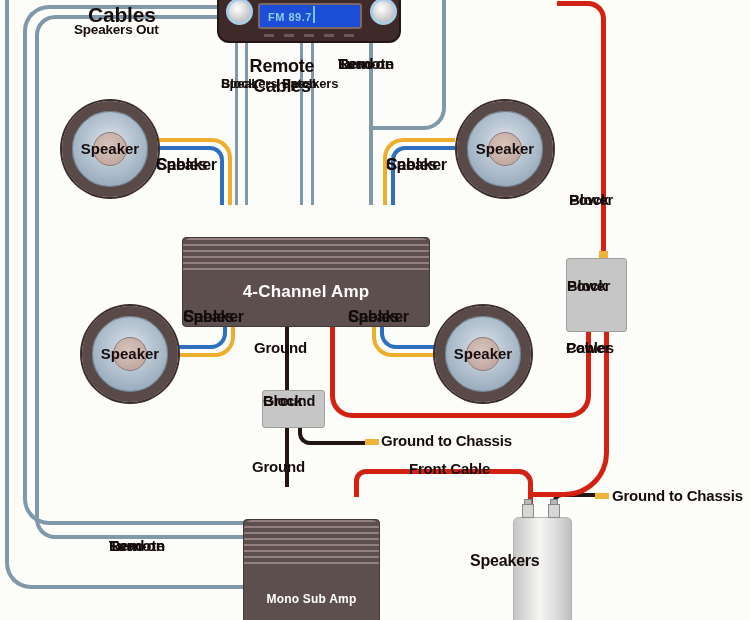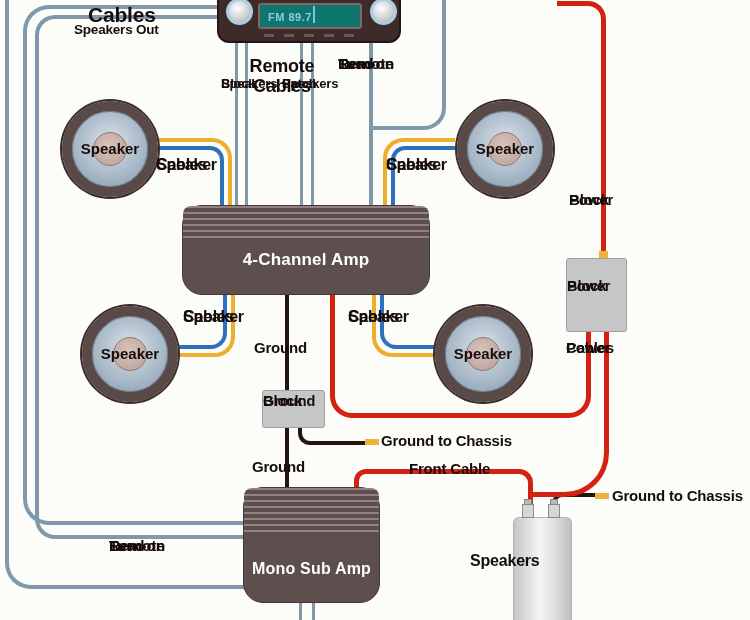--- a/index.html
+++ b/index.html
@@ -19,42 +19,42 @@
   .blackfill{background:#241412;}
   .tip{background:#efb33a;}
 
   
   .lbl{text-align:center;line-height:1.12;background:#fcfcf9;z-index:30;letter-spacing:-0.2px;}
   .lbl span{position:static;display:block;}
   .nobg{background:transparent;}
   .nowrap{white-space:nowrap;}
 
   
-  .amp{background:#5d4f4d;border:1px solid #453937;border-radius:20px;z-index:20;}
+  .amp{background:#5d4f4d;border:1px solid #453937;border-radius:4px;z-index:20;margin-top:32px;}
   .fins{left:0;top:0;width:100%;border-radius:8px 8px 0 0;
         background:repeating-linear-gradient(180deg,#93817f 0 2px,#5d4f4d 2px 6px);}
   .amp .amp-label{width:100%;text-align:center;color:#fff;font-size:17px;letter-spacing:0.2px;}
 
   .speaker{width:96px;height:96px;border-radius:50%;border:10px solid #5a4a47;
            box-shadow:0 0 0 2px #3a2c2a, inset 0 0 0 1px #6f8296;
            background:radial-gradient(circle at 50% 42%,#dde4ea 0%,#b7c5d2 40%,#8ba1b4 90%);z-index:20;}
   .speaker .cap{left:50%;top:50%;width:34px;height:34px;margin:-17px 0 0 -17px;border-radius:50%;
                 background:radial-gradient(circle at 45% 40%,#d8c4bc,#c2aaa2 70%);border:1px solid #8d7a74;}
   .speaker .sp-label{left:0;top:50%;width:100%;margin-top:-9px;text-align:center;font-size:15px;z-index:2;}
 
   .block{background:#c6c6c6;border:1px solid #9f9f9f;border-radius:3px;z-index:20;
          text-align:center;font-size:14.5px;line-height:1.2;}
   .block span{position:static;display:block;}
 
   
   .headunit{left:217px;top:-42px;width:184px;height:85px;background:#3e2b29;border:2px solid #241615;
             border-radius:12px;z-index:20;}
   .knob{width:27px;height:27px;border-radius:50%;border:3px solid #a9cde6;
         background:radial-gradient(circle at 40% 35%,#ffffff,#c6c6c6 70%,#9e9e9e);}
-  .display{left:39px;top:43px;width:104px;height:26px;background:#0f766e;border:2px solid #7c6866;border-radius:3px;text-align:center;}
+  .display{left:39px;top:43px;width:104px;height:26px;background:#1d4ed8;border:2px solid #7c6866;border-radius:3px;text-align:center;}
   .fmtext{left:8px;top:6px;color:#8ecbe8;font-size:11px;letter-spacing:0.5px;}
   .eq{right:5px;bottom:4px;width:42px;height:18px;display:flex;align-items:flex-end;gap:1px;}
   .eq i{position:static;display:block;width:2px;background:#7fc4e8;}
   .hbtn{height:3px;width:10px;background:#6b5755;top:74px;}
 
   
   .capbody{left:513px;top:517px;width:59px;height:103px;border:1px solid #b2b2b2;border-bottom:0;
            border-radius:6px 6px 0 0;z-index:20;
            background:linear-gradient(90deg,#c6c6c6,#f5f5f3 45%,#dedede 72%,#bfbfbf);}
   .term{width:12px;height:14px;background:#d6d6d6;border:1px solid #8a8a8a;z-index:21;}
@@ -151,21 +151,21 @@
     <div class="cap"></div>
     <div class="sp-label">Speaker</div>
   </div>
 
   <div class="amp" style="left:182px;top:205px;width:248px;height:90px;">
     <div class="fins" style="height:34px;"></div>
     <div class="amp-label" style="top:44px;">4-Channel Amp</div>
   </div>
   <div class="amp" style="left:243px;top:487px;width:137px;height:116px;">
     <div class="fins" style="height:46px;"></div>
-    <div class="amp-label" style="top:72px;font-size:16px;">Mono Sub Amp</div>
+    <div class="amp-label" style="top:72px;font-size:12px;">Mono Sub Amp</div>
   </div>
 
   <div class="block" style="left:262px;top:390px;width:63px;height:38px;padding-top:2px;">
     <span>Ground</span>
     <span>Block</span>
   </div>
   <div class="block" style="left:566px;top:258px;width:61px;height:74px;padding-top:19px;">
     <span>Power</span>
     <span>Block</span>
   </div>

